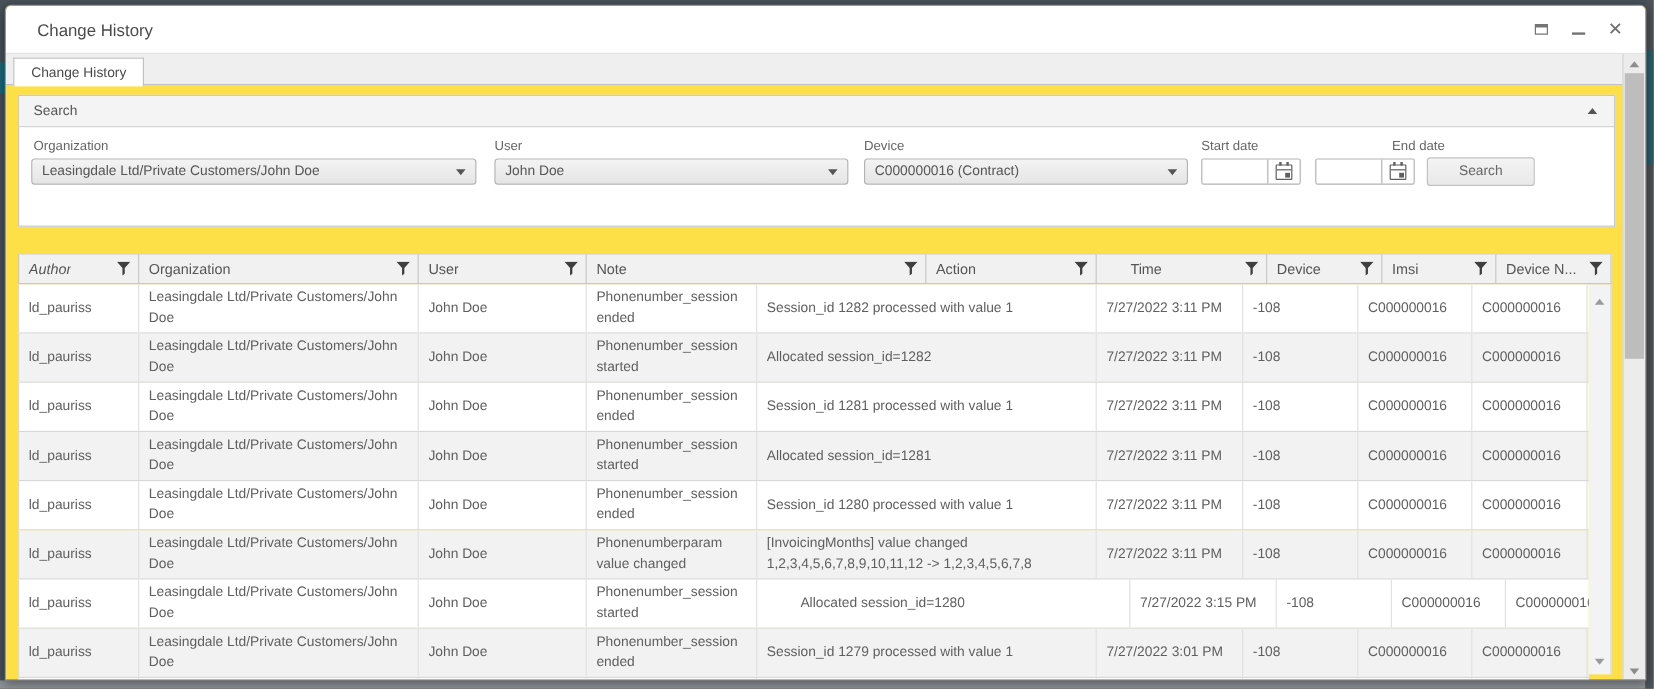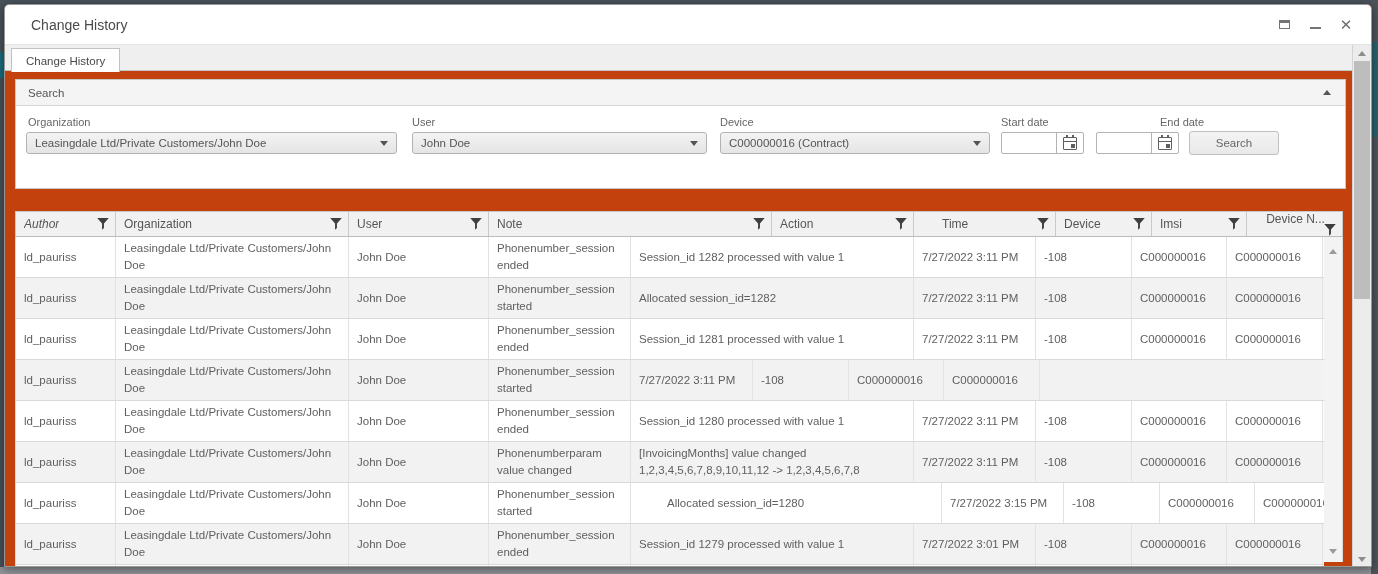--- a/index.html
+++ b/index.html
@@ -7,21 +7,21 @@
   body { font-family:"Liberation Sans", sans-serif; background:#49525a; position:relative; }
 
   
   .underlay-bottom { position:absolute; left:0; top:567px; width:1378px; height:7px; background:#8f9499; }
   .underlay-right  { position:absolute; left:1371px; top:0; width:7px; height:574px; background:#4d545a; }
   .underlay-right-teal { position:absolute; left:1371px; top:42px; width:7px; height:95px; background:#2a616e; }
   .underlay-left-teal  { position:absolute; left:0; top:52px; width:5px; height:26px; background:#1a6b7d; }
 
   
   .dialog { position:absolute; left:4px; top:4px; width:1368px; height:563px;
-            background:#c2410c; border:1px solid #979797; border-radius:5px 5px 0 0;
+            background:#fde047; border:1px solid #979797; border-radius:5px 5px 0 0;
             box-shadow:0 2px 10px rgba(0,0,0,.45); overflow:hidden; }
 
   .titlebar { position:absolute; left:0; top:0; width:100%; height:40px; background:#fff;
               border-bottom:1px solid #e4e4e4; display:flex; align-items:center; }
   .title { margin-left:26px; font-size:14px; color:#4a4a4a; }
   .win-controls { margin-left:auto; margin-right:14px; display:flex; align-items:center; gap:9px; }
   .win-btn { width:22px; height:22px; display:flex; align-items:center; justify-content:center; cursor:pointer; }
   .ico-max { width:11px; height:9px; border:1px solid #757575; border-top-width:3px; }
   .ico-min { width:11px; height:0; border-top:2px solid #757575; margin-top:6px; }
   .ico-close { font-size:15px; color:#6e6e6e; line-height:1; }
@@ -199,21 +199,21 @@
           <div class="filter-icon"></div>
         </div>
         <div class="th" style="width: 96px;">
           <span class="th-label">Device</span>
           <div class="filter-icon"></div>
         </div>
         <div class="th" style="width: 95px;">
           <span class="th-label">Imsi</span>
           <div class="filter-icon"></div>
         </div>
-        <div class="th" style="width: 96px; flex-direction: column;">
+        <div class="th" style="width: 96px;">
           <span class="th-label">Device N...</span>
           <div class="filter-icon"></div>
         </div>
         <div class="th-stub"></div>
       </div>
     <div class="grid-body">
         <div class="tr">
           <div class="td" style="width: 101px;">
             <span>ld_pauriss</span>
           </div>
@@ -305,20 +305,23 @@
             <span>ld_pauriss</span>
           </div>
           <div class="td" style="width: 233px;">
             <span>Leasingdale Ltd/Private Customers/John Doe</span>
           </div>
           <div class="td" style="width: 140px;">
             <span>John Doe</span>
           </div>
           <div class="td" style="width: 142px;">
             <span>Phonenumber_session started</span>
+          </div>
+          <div class="td" style="width: 283px;">
+            <span>Allocated session_id=1281</span>
           </div>
           <div class="td" style="width: 122px;">
             <span>7/27/2022 3:11 PM</span>
           </div>
           <div class="td" style="width: 96px;">
             <span>-108</span>
           </div>
           <div class="td" style="width: 95px;">
             <span>C000000016</span>
           </div>

